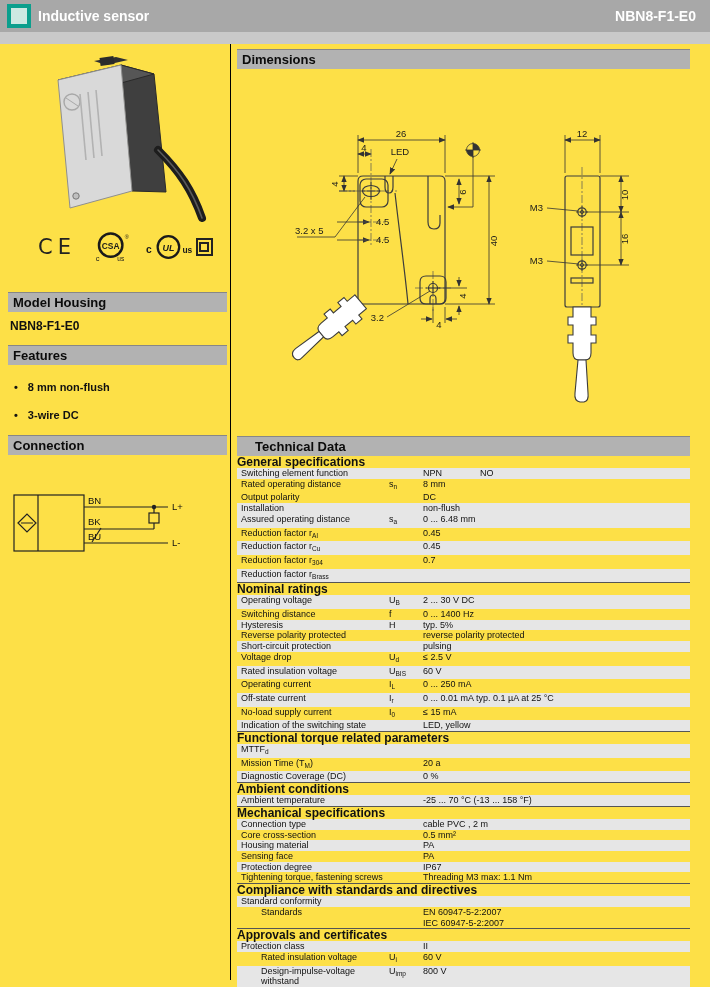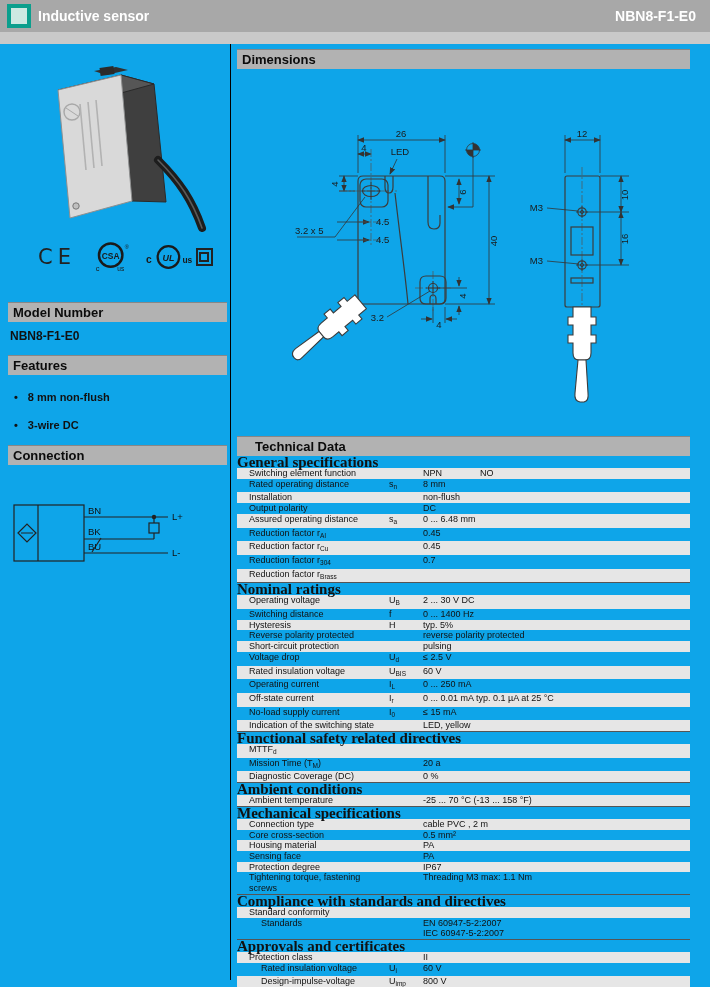--- a/index.html
+++ b/index.html
@@ -1,32 +1,32 @@
 <!DOCTYPE html>
 <html><head>
 <meta charset="utf-8">
 <style>
   html,body{margin:0;padding:0;background:#fff;}
-  .page{position:relative;width:710px;height:987px;background:#0ea5e9;overflow:hidden;
+  .page{position:relative;width:710px;height:987px;background:#fde047;overflow:hidden;
         font-family:"Liberation Sans",sans-serif;color:#111;}
   
   .topbar{position:absolute;left:0;top:0;width:710px;height:32px;background:#a8a8a8;}
   .brand{position:absolute;left:7px;top:4px;width:16px;height:16px;background:#cde9e2;
          border:4px solid #0b9f8d;}
   .topbar .ttl{position:absolute;left:38px;top:8px;font-size:14px;font-weight:bold;color:#fff;}
   .topbar .mdl{position:absolute;right:14px;top:8px;font-size:14px;font-weight:bold;color:#fff;}
   .subband{position:absolute;left:0;top:32px;width:710px;height:12px;background:#c9c9c9;}
   .vdivider{position:absolute;left:230px;top:44px;width:1px;height:936px;background:#000;}
 
   
   .bar{background:#b2b2b2;border-top:1px solid #878787;height:19px;line-height:19px;
        font-size:13px;font-weight:bold;padding-left:5px;color:#0b0b0b;}
 
   
-  .leftcol{position:absolute;left:8px;top:60px;width:219px;}
+  .leftcol{position:absolute;left:8px;top:50px;width:219px;}
   .photo{width:219px;height:176px;}
   .certs{display:flex;align-items:center;height:34px;padding-left:30px;}
   .certs .gap{width:16px;}
   .ce-txt{font-family:"DejaVu Sans",sans-serif;font-size:21px;color:#222;letter-spacing:5px;}
   .sq2{width:14px;height:14px;border:2px solid #222;display:flex;align-items:center;justify-content:center;margin-left:auto;margin-right:14px;}
   .sq2 i{display:block;width:6px;height:6px;border:2px solid #222;}
   .modelval{font-size:12px;font-weight:bold;margin:7px 0 12px 2px;}
   .featlist{margin:8px 0 14px 0;padding:0;list-style:none;}
   .featlist li{font-size:11px;font-weight:bold;margin:16px 0 7px 6px;}
   .featlist li::before{content:"•";margin-right:10px;font-size:11px;}
@@ -38,25 +38,25 @@
   svg text{font-family:"Liberation Sans",sans-serif;}
   .dimtxt{font-size:9.5px;fill:#1a1a1a;}
   .dln{stroke:#333;stroke-width:0.8;fill:none;}
   .bln{stroke:#3c3c3c;stroke-width:1.2;fill:none;}
   .cln{stroke:#555;stroke-width:0.7;fill:none;stroke-dasharray:8 2 2 2;}
   .wht{fill:#fff;stroke:#3c3c3c;stroke-width:1.1;}
 
   
   .techbar{margin-top:9px;padding-left:18px;}
   .ttable{border-bottom:1px solid #777;}
-  .t-sec{font-size:15px;font-weight:bold;line-height:12px;border-top:1px solid #555;font-family:Liberation Serif, serif;}
+  .t-sec{font-size:12px;font-weight:bold;line-height:12px;border-top:1px solid #555;}
   .t-sec:first-child{border-top:none;}
   .t-row{display:flex;font-size:9px;line-height:10.7px;}
   .t-row.shaded{background:#e6e6e6;}
-  .c-label{width:152px;padding-left:12px;box-sizing:border-box;flex:none;}
+  .c-label{width:152px;padding-left:4px;box-sizing:border-box;flex:none;}
   .t-row.ind2 .c-label{padding-left:24px;}
   .c-sym{width:34px;flex:none;}
   .c-val{flex:1;padding-right:20px;}
   .sub{font-size:6.5px;vertical-align:-2px;}
   .valb{margin-left:38px;}
 
   
   .wiretxt{font-size:9.5px;fill:#111;}
   .conn-svg{margin-top:18px;}
 </style>
@@ -112,21 +112,21 @@
         <text x="25" y="19" text-anchor="middle" font-size="9.5" font-weight="bold" font-style="italic" fill="#1a1a1a">UL</text>
         <text x="40" y="21" font-size="9" font-weight="bold" fill="#1a1a1a">us</text>
       </svg>
       <span class="sq2">
           <i></i>
         </span>
     </div>
 
     <div class="spacer28"></div>
 
-    <div class="bar">Model Number</div>
+    <div class="bar">Model Housing</div>
     <div class="modelval">NBN8-F1-E0</div>
 
     <div class="bar">Features</div>
     <ul class="featlist" id="feature-list">
         <li>8 mm non-flush</li>
         <li>3-wire DC</li>
       </ul>
 
     <div class="bar">Connection</div>
 
@@ -253,29 +253,29 @@
         <div class="t-row shaded">
           <div class="c-label">Switching element function</div>
           <div class="c-sym"></div>
           <div class="c-val">NPN<span class="valb">NO</span></div>
         </div>
         <div class="t-row">
           <div class="c-label">Rated operating distance</div>
           <div class="c-sym">s<span class="sub">n</span></div>
           <div class="c-val">8 mm</div>
         </div>
+        <div class="t-row">
+          <div class="c-label">Output polarity</div>
+          <div class="c-sym"></div>
+          <div class="c-val">DC</div>
+        </div>
         <div class="t-row shaded">
           <div class="c-label">Installation</div>
           <div class="c-sym"></div>
           <div class="c-val">non-flush</div>
-        </div>
-        <div class="t-row">
-          <div class="c-label">Output polarity</div>
-          <div class="c-sym"></div>
-          <div class="c-val">DC</div>
         </div>
         <div class="t-row shaded">
           <div class="c-label">Assured operating distance</div>
           <div class="c-sym">s<span class="sub">a</span></div>
           <div class="c-val">0 ... 6.48 mm</div>
         </div>
         <div class="t-row">
           <div class="c-label">Reduction factor r<span class="sub">Al</span></div>
           <div class="c-sym"></div>
           <div class="c-val">0.45</div>
@@ -343,21 +343,21 @@
         <div class="t-row">
           <div class="c-label">No-load supply current</div>
           <div class="c-sym">I<span class="sub">0</span></div>
           <div class="c-val">≤ 15 mA</div>
         </div>
         <div class="t-row shaded">
           <div class="c-label">Indication of the switching state</div>
           <div class="c-sym"></div>
           <div class="c-val">LED, yellow</div>
         </div>
-        <div class="t-sec">Functional safety related directives</div>
+        <div class="t-sec">Functional torque related parameters</div>
         <div class="t-row shaded">
           <div class="c-label">MTTF<span class="sub">d</span></div>
           <div class="c-sym"></div>
         </div>
         <div class="t-row">
           <div class="c-label">Mission Time (T<span class="sub">M</span>)</div>
           <div class="c-sym"></div>
           <div class="c-val">20 a</div>
         </div>
         <div class="t-row shaded">

